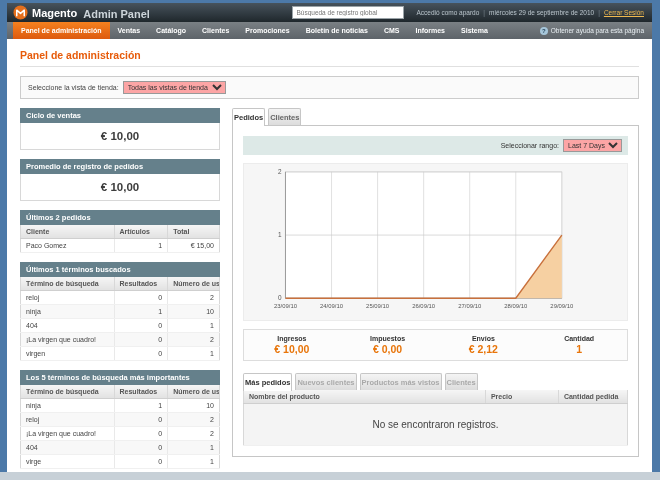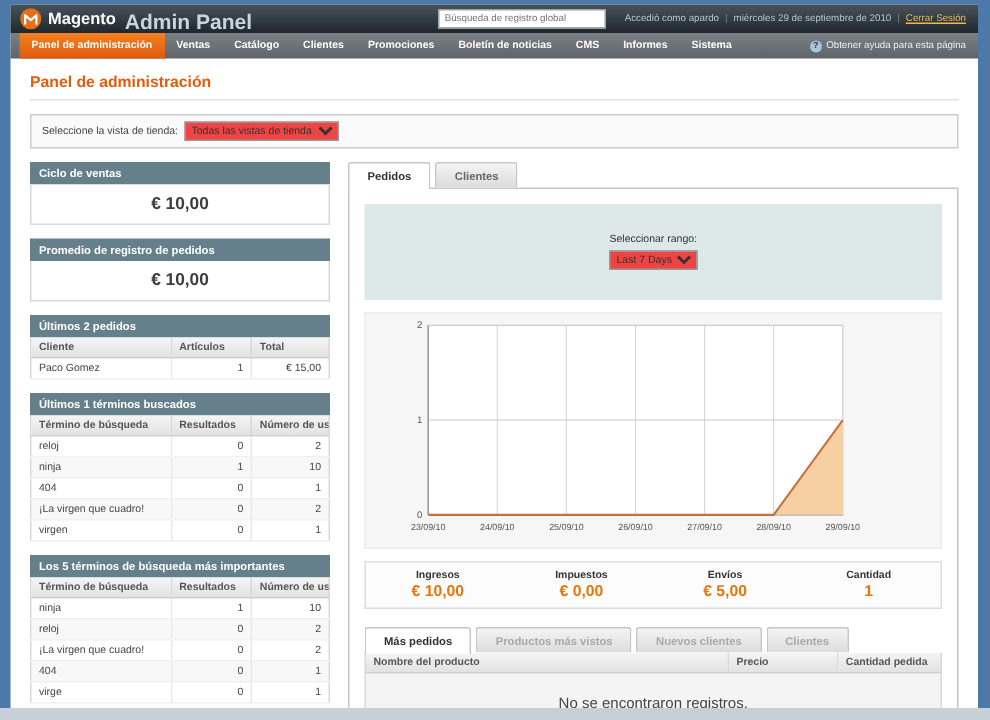--- a/index.html
+++ b/index.html
@@ -13,21 +13,21 @@
 
   
   .topbar {
     height:19px; background:linear-gradient(#47535c,#1f272c);
     display:flex; align-items:center; justify-content:space-between;
     padding:0 8px 0 6px;
   }
   .brand { display:flex; align-items:center; gap:4px; }
   .logo { width:15px; height:15px; display:inline-block; }
   .brand-name { color:#fff; font-size:11px; font-weight:bold; }
-  .brand-sub { color:#ccd4d9; font-size:14px; font-weight:bold; margin-left:2px; margin-top:2px; }
+  .brand-sub { color:#ccd4d9; font-size:11px; font-weight:bold; margin-left:2px; margin-top:2px; }
   .top-right { display:flex; align-items:center; gap:4px; }
   .global-search {
     width:112px; height:13px; font-size:6.5px; font-family:inherit;
     border:1px solid #9aa3a8; padding:0 3px; color:#555; margin-right:8px;
   }
   .user-text { color:#b9c4cb; font-size:6.5px; white-space:nowrap; }
   .sep { color:#76828a; font-size:6.5px; }
   .logout { color:#efb94f; font-size:6.5px; text-decoration:underline; cursor:pointer; white-space:nowrap; }
 
   
@@ -51,21 +51,21 @@
   .content { padding:10px 13px 14px; min-height:407px; }
   .page-title {
     color:#e75b0a; font-size:10.5px; font-weight:bold;
     padding-bottom:5px; border-bottom:1px solid #e0e0e0; margin-bottom:9px;
   }
   .store-box {
     border:1px solid #ccc; background:#fafafa; padding:4px 7px;
     font-size:7px; color:#444; margin-bottom:9px;
     display:flex; align-items:center; gap:4px;
   }
-  select { font-size:7px; font-family:inherit; height:13px; border:1px solid #999; background:#ef4444; color:#333; }
+  select { font-size:7px; font-family:inherit; height:13px; border:1px solid #999; background:#fca5a5; color:#333; }
 
   .cols { display:flex; gap:12px; }
   .left-col { width:200px; flex:none; }
   .right-col { flex:1; min-width:0; }
 
   .stat-box, .table-box { margin-bottom:9px; }
   .box-head { background:#65808b; color:#fff; font-size:7.5px; font-weight:bold; padding:3px 6px; }
   .box-value {
     border:1px solid #d8d8d8; border-top:none; background:#fff;
     text-align:center; font-size:11.5px; font-weight:bold; color:#3d3d3d; padding:7px 0;
@@ -82,31 +82,31 @@
   }
   .grid th:last-child, .grid td:last-child { border-right:none; }
   .grid td { padding:3px 5px; border-right:1px solid #e9e9e9; border-bottom:1px solid #f0f0f0; overflow:hidden; white-space:nowrap; }
   .grid tbody tr:nth-child(even) td { background:#f8f8f8; }
   .grid td.num { text-align:right; }
   .grid td.empty { text-align:center; padding:15px 0; background:#f4f4f4; color:#444; font-size:10px; }
 
   .tab-row { display:flex; gap:3px; position:relative; z-index:2; }
   .tab-row.bottom { margin-top:12px; }
   .tab {
-    font-size:7.5px; font-weight:bold; padding:4px 12px 3px;
+    font-size:7.5px; font-weight:bold; padding:4px 1px 3px;
     border:1px solid #c6c6c6; border-bottom:none; border-radius:2px 2px 0 0;
     background:linear-gradient(#f4f4f4,#dcdcdc); color:#666; cursor:pointer; white-space:nowrap;
   }
   .tab.active { background:#fff; color:#333; padding-bottom:4px; margin-bottom:-1px; }
   .tab.disabled { color:#a9a9a9; cursor:default; }
 
   .panel { border:1px solid #c6c6c6; background:#fff; padding:10px; }
   .range-bar {
-    background:#dde9e7; padding:20px 6px; display:flex; justify-content:flex-end;
-    align-items:center; gap:4px; font-size:7px; color:#333;flex-direction:column;
+    background:#dde9e7; padding:3px 6px; display:flex; justify-content:flex-end;
+    align-items:center; gap:4px; font-size:7px; color:#333;
   }
   .chart-wrap { margin-top:8px; background:#f6f6f6; border:1px solid #ececec; }
   .chart-wrap svg { display:block; width:100%; }
   .totals { border:1px solid #ddd; background:#fcfcfc; display:flex; margin-top:8px; padding:5px 0; }
   .total-cell { flex:1; text-align:center; }
   .t-label { font-size:7px; font-weight:bold; color:#333; }
   .t-value { font-size:10.5px; font-weight:bold; color:#e8750a; margin-top:1px; }
 
   .bottom-bar { position:fixed; left:0; bottom:0; width:660px; height:8px; background:#c7d0d7; }
 </style>
@@ -329,31 +329,31 @@
               <div class="total-cell">
                 <div class="t-label">Ingresos</div>
                 <div class="t-value">€ 10,00</div>
               </div>
               <div class="total-cell">
                 <div class="t-label">Impuestos</div>
                 <div class="t-value">€ 0,00</div>
               </div>
               <div class="total-cell">
                 <div class="t-label">Envíos</div>
-                <div class="t-value">€ 5,00</div>
+                <div class="t-value">€ 2,12</div>
               </div>
               <div class="total-cell">
                 <div class="t-label">Cantidad</div>
                 <div class="t-value">1</div>
               </div>
             </div>
           <div class="tab-row bottom" id="bottom-tabs">
               <div class="tab active">Más pedidos</div>
+              <div class="tab disabled">Nuevos clientes</div>
               <div class="tab disabled">Productos más vistos</div>
-              <div class="tab disabled">Nuevos clientes</div>
               <div class="tab disabled">Clientes</div>
             </div>
           <table class="grid" id="products-table">
               <colgroup>
                 <col style="width:63%">
                 <col style="width:19%">
                 <col style="width:18%">
               </colgroup>
               <thead>
                 <tr>

